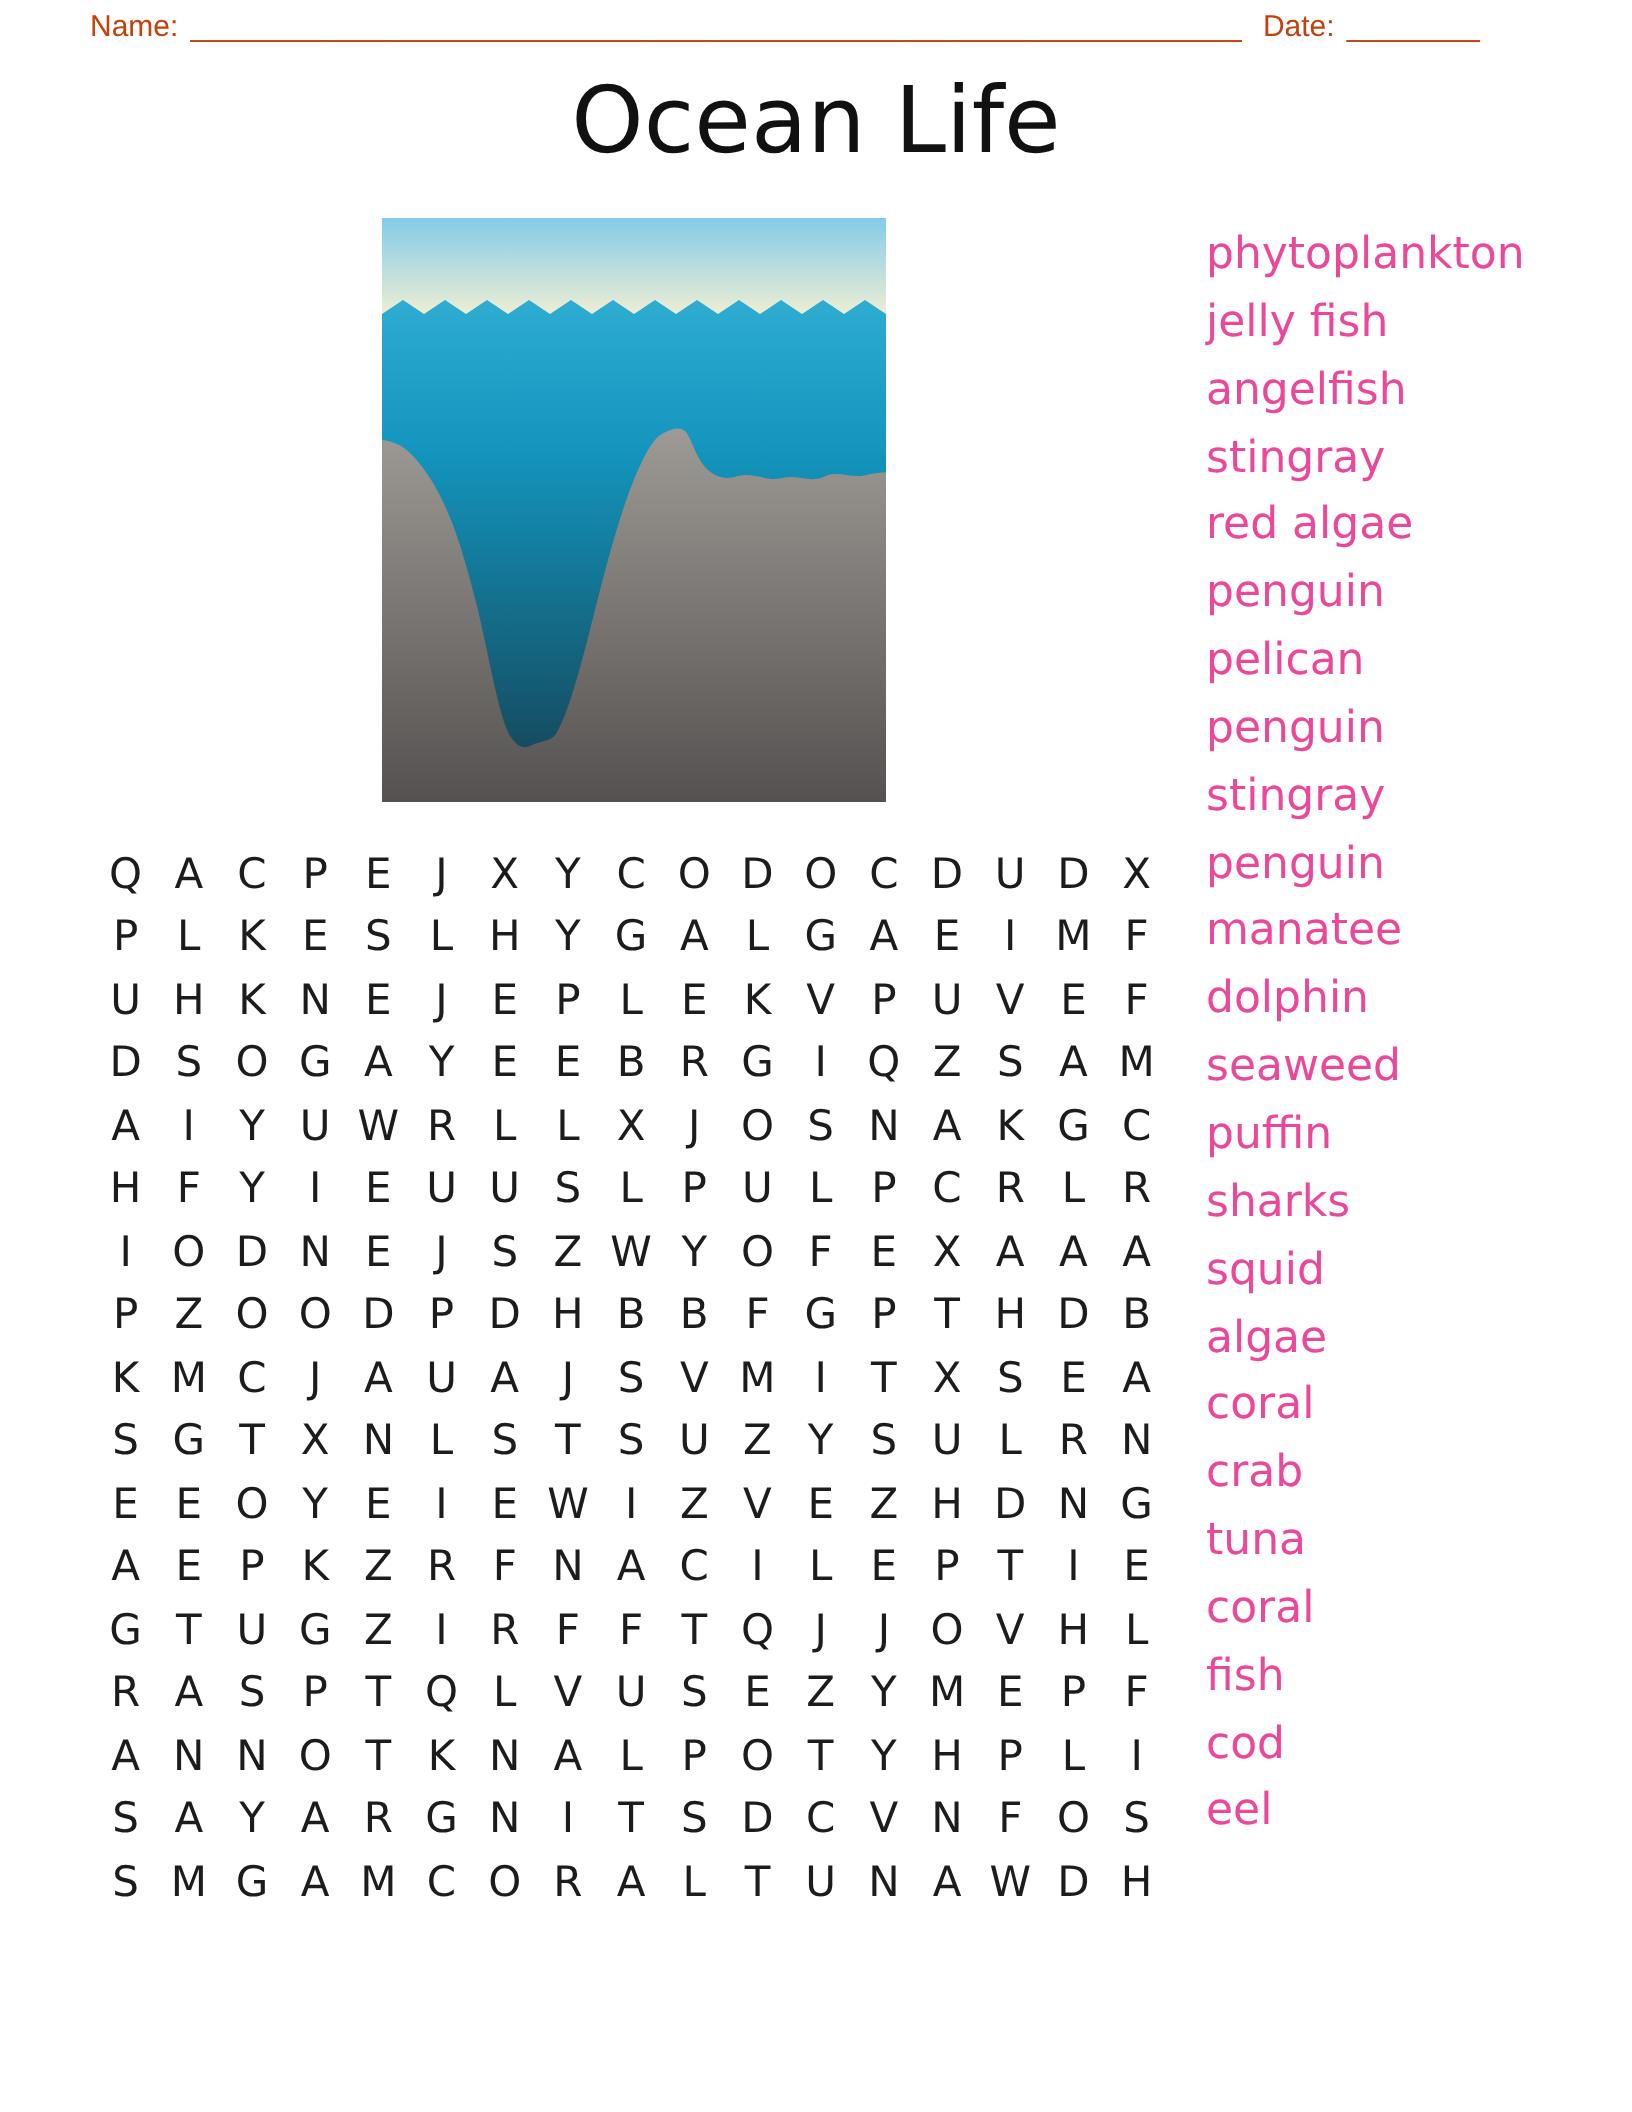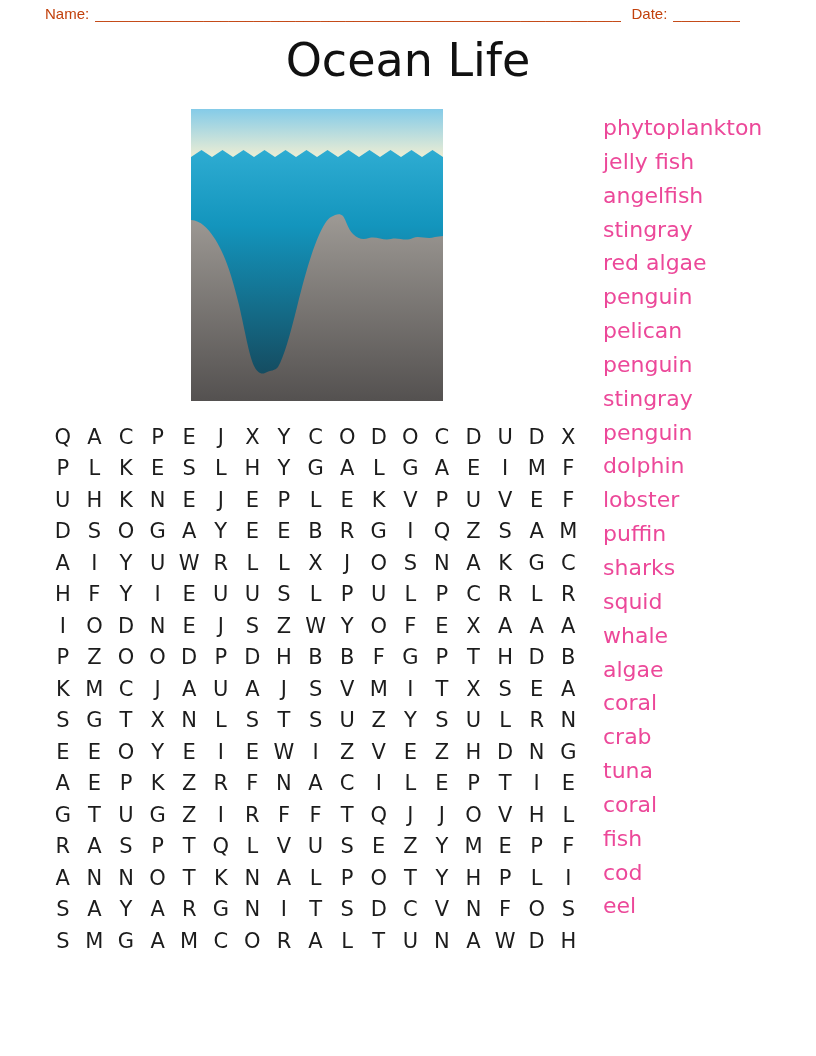--- a/index.html
+++ b/index.html
@@ -401,26 +401,26 @@
     <div class="word">phytoplankton</div>
     <div class="word">jelly fish</div>
     <div class="word">angelfish</div>
     <div class="word">stingray</div>
     <div class="word">red algae</div>
     <div class="word">penguin</div>
     <div class="word">pelican</div>
     <div class="word">penguin</div>
     <div class="word">stingray</div>
     <div class="word">penguin</div>
+    <div class="word">manatee</div>
     <div class="word">dolphin</div>
-    <div class="word">lobster</div>
+    <div class="word">seaweed</div>
     <div class="word">puffin</div>
     <div class="word">sharks</div>
     <div class="word">squid</div>
-    <div class="word">whale</div>
     <div class="word">algae</div>
     <div class="word">coral</div>
     <div class="word">crab</div>
     <div class="word">tuna</div>
     <div class="word">coral</div>
     <div class="word">fish</div>
     <div class="word">cod</div>
     <div class="word">eel</div>
   </div>
 

